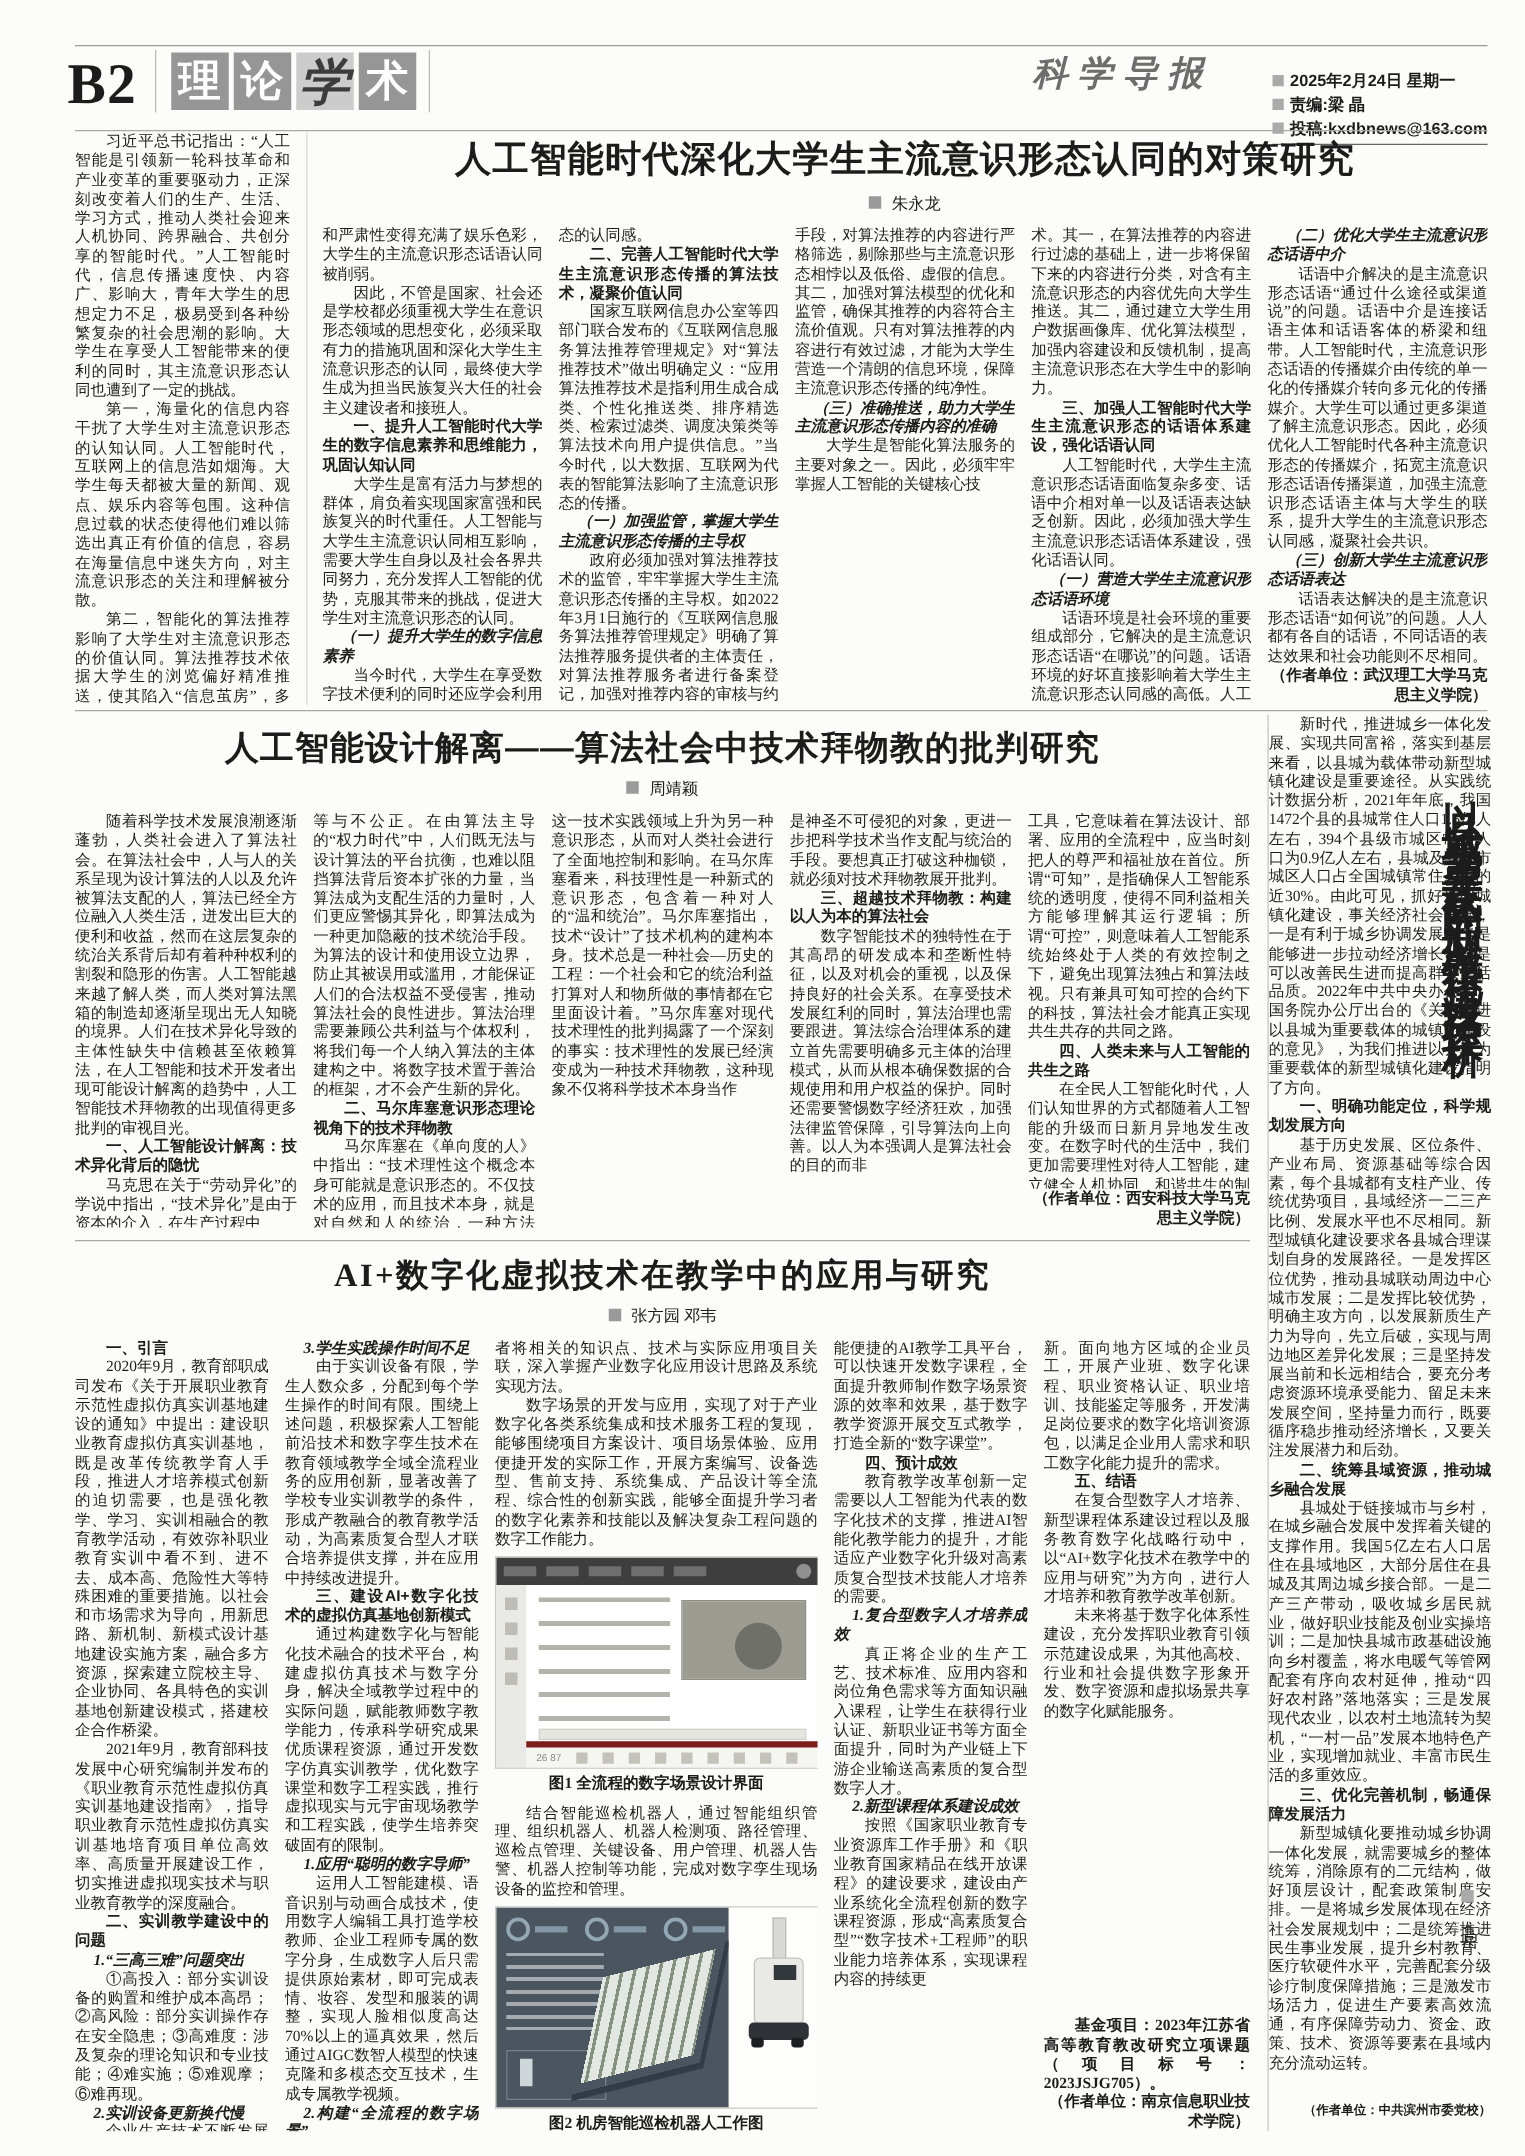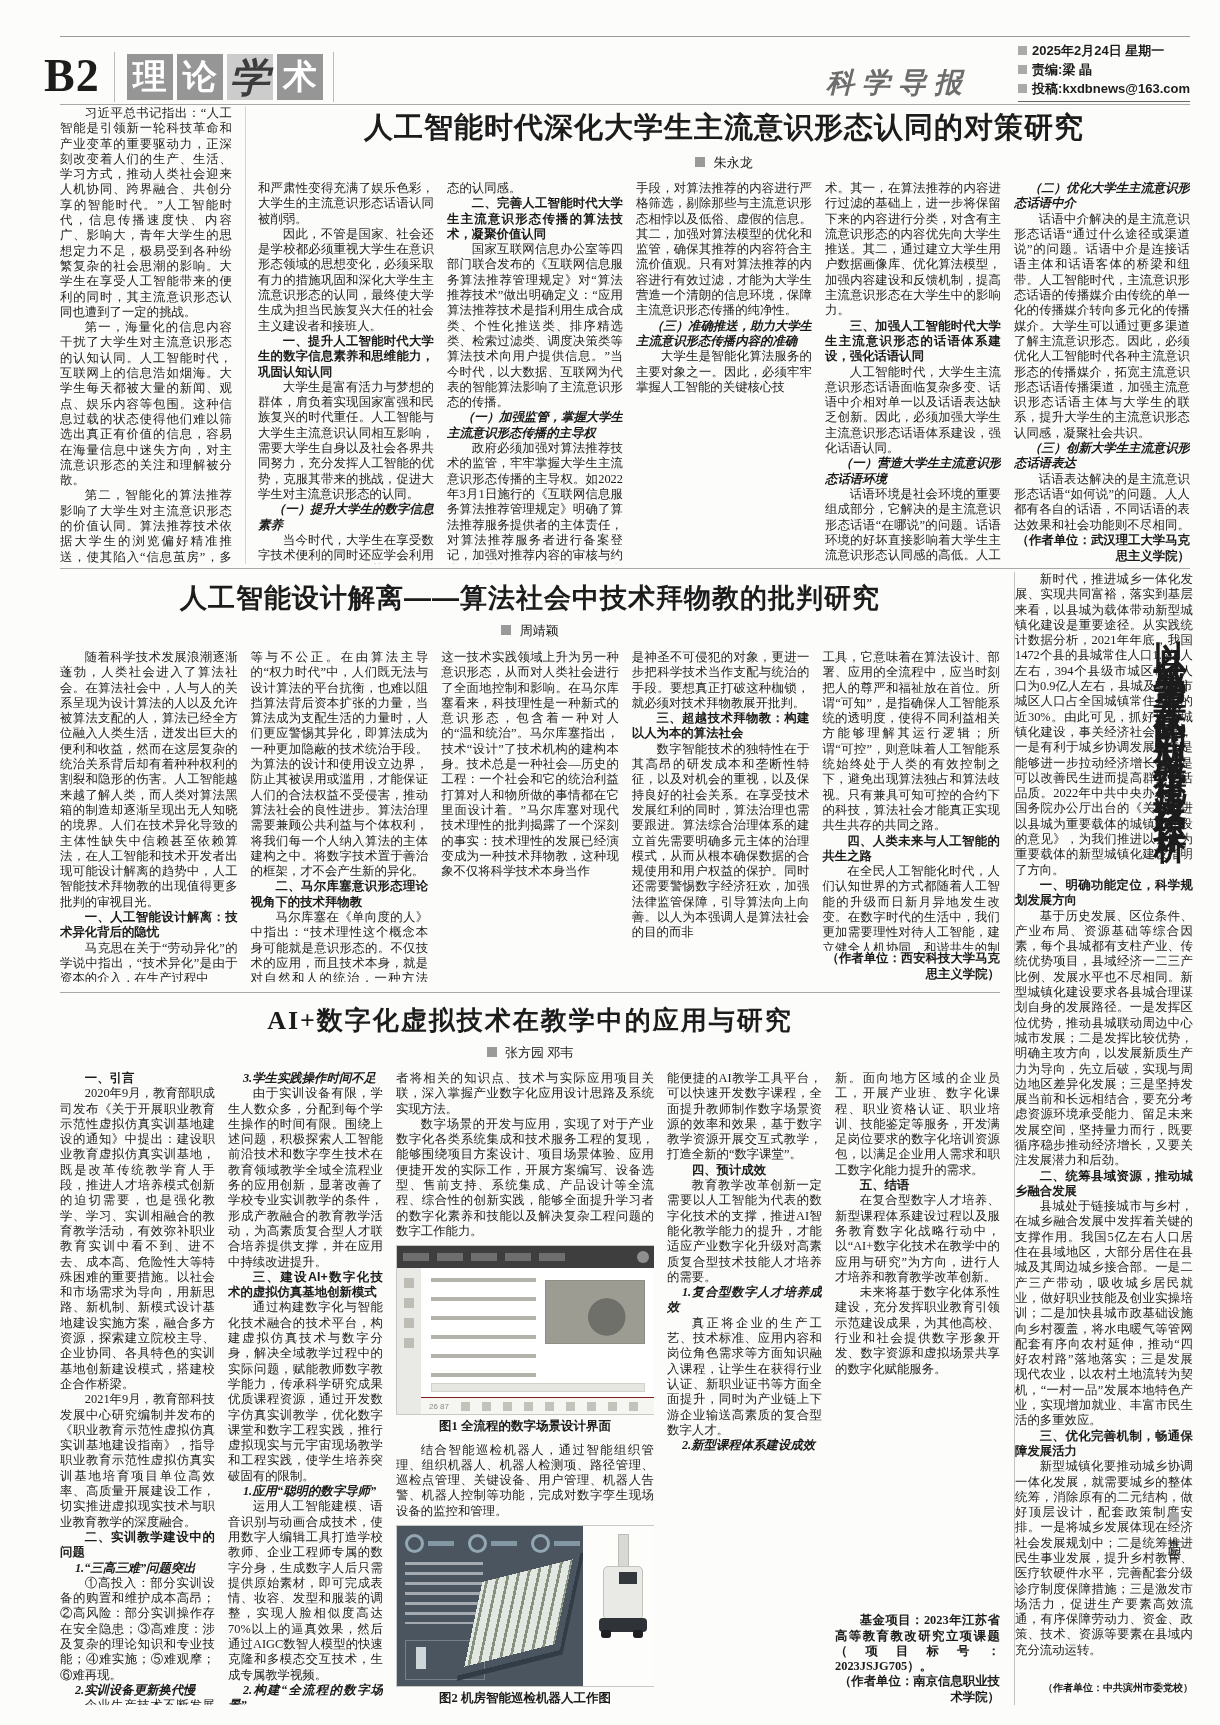--- a/index.html
+++ b/index.html
@@ -2,21 +2,21 @@
 <html><head>
 <meta charset="utf-8">
 <style>
   html,body{margin:0;padding:0;background:#e8e8e4;}
   .page{position:relative;width:1220px;height:1725px;margin:0 auto;background:#fcfcfa;color:#1c1c1c;
         font-family:"Liberation Serif","DejaVu Serif",serif;overflow:hidden;}
   .sans{font-family:"Liberation Sans","DejaVu Sans",sans-serif;margin-top:15px;}
 
   
   .topline{position:absolute;left:60px;right:30px;top:36px;border-top:1px solid #9a9a9a;}
-  .masthead{position:absolute;left:44px;right:30px;top:40px;height:62px;display:flex;align-items:flex-end;}
+  .masthead{position:absolute;left:54px;right:30px;top:40px;height:62px;display:flex;align-items:flex-start;}
   .pageno{font-size:46px;font-weight:700;font-family:"Liberation Serif",serif;letter-spacing:1px;}
   .secboxes{display:flex;align-items:center;margin-left:14px;padding-left:12px;border-left:1px solid #bbb;}
   .secbox{width:46px;height:46px;margin-right:4px;background:#969696;color:#fff;display:flex;align-items:center;justify-content:center;
           font-size:34px;font-weight:700;font-family:"Liberation Sans","DejaVu Sans",sans-serif;}
   .secbox.light{background:#cccccc;color:#3c3c3c;font-family:"DejaVu Serif",serif;font-style:italic;font-size:40px;}
   .secend{height:50px;border-right:1px solid #bbb;margin-left:6px;}
   .mast-spacer{flex:1;}
   .paperlogo{font-size:28px;font-weight:700;font-style:italic;color:#6d6d6d;letter-spacing:8px;
              font-family:"DejaVu Serif",serif;margin-right:48px;}
   .mastinfo{font-size:13px;line-height:19px;border-bottom:1px solid #666;padding-bottom:3px;font-weight:700;}
@@ -70,21 +70,21 @@
   .f1top .mi{width:26px;height:8px;background:#6e6e6e;}
   .f1top .av{width:12px;height:12px;border-radius:50%;background:#8f8f8f;margin-left:auto;}
   .f1side{position:absolute;left:0;top:22px;bottom:0;width:24px;background:#e9e9e5;border-right:1px solid #dcdcd6;}
   .f1side i{display:block;width:10px;height:10px;background:#bdbdb6;margin:10px auto 0 auto;}
   .f1main{position:absolute;left:24px;right:0;top:22px;bottom:0;background:#fff;}
   .f1lines{position:absolute;left:10px;top:10px;width:45%;bottom:32px;
            background:repeating-linear-gradient(to bottom,#b3b3ab 0 4px,transparent 4px 19px);}
   .f1photo{position:absolute;right:10px;top:12px;width:42%;height:62px;
            background:radial-gradient(circle at 62% 58%,#70706a 0 26%,#9c9c93 27% 100%);border:1px solid #8e8e86;}
   .f1note{position:absolute;left:10px;right:10px;bottom:22px;height:7px;background:#e6e6e0;border:1px solid #d2d2ca;}
-  .f1bar{position:absolute;left:0;right:0;bottom:0;height:16px;background:#f5f5f2;border-top:1px solid #7f1d1d;
+  .f1bar{position:absolute;left:0;right:0;bottom:0;height:16px;background:#f5f5f2;border-top:5px solid #7f1d1d;
          display:flex;align-items:center;gap:12px;padding:0 8px;}
   .f1bar .pg{font-size:8px;color:#8a8a84;font-family:"Liberation Sans",sans-serif;}
   .f1bar i{width:9px;height:9px;background:#c3c3bb;display:inline-block;}
   
   .f2{height:160px;display:flex;}
   .f2dash{position:relative;width:72%;background:#4a5560;}
   .f2gauges{display:flex;gap:14px;padding:8px 8px 0 8px;}
   .f2gauges .g{display:flex;align-items:center;gap:4px;}
   .f2gauges .ring{width:13px;height:13px;border-radius:50%;border:3px solid #94a7b4;}
   .f2gauges .gb{width:26px;height:5px;background:#8296a4;}
@@ -366,20 +366,21 @@
           </div>
 
           <div class="col a3c">
               <div class="colflow">
                 <p class="b-pc">能便捷的AI教学工具平台，可以快速开发数字课程，全面提升教师制作数字场景资源的效率和效果，基于数字教学资源开展交互式教学，打造全新的“数字课堂”。</p>
                 <h4 class="b-h">四、预计成效</h4>
                 <p class="b-p">教育教学改革创新一定需要以人工智能为代表的数字化技术的支撑，推进AI智能化教学能力的提升，才能适应产业数字化升级对高素质复合型技术技能人才培养的需要。</p>
                 <p class="b-k2">1.复合型数字人才培养成效</p>
                 <p class="b-p">真正将企业的生产工艺、技术标准、应用内容和岗位角色需求等方面知识融入课程，让学生在获得行业认证、新职业证书等方面全面提升，同时为产业链上下游企业输送高素质的复合型数字人才。</p>
                 <p class="b-k2">2.新型课程体系建设成效</p>
+                <p class="b-p">按照《国家职业教育专业资源库工作手册》和《职业教育国家精品在线开放课程》的建设要求，建设由产业系统化全流程创新的数字课程资源，形成“高素质复合型”“数字技术+工程师”的职业能力培养体系，实现课程内容的持续更</p>
               </div>
             </div>
           <div class="col a3c" style="flex:1;">
               <div class="colflow">
                 <p class="b-pc">新。面向地方区域的企业员工，开展产业班、数字化课程、职业资格认证、职业培训、技能鉴定等服务，开发满足岗位要求的数字化培训资源包，以满足企业用人需求和职工数字化能力提升的需求。</p>
                 <h4 class="b-h">五、结语</h4>
                 <p class="b-p">在复合型数字人才培养、新型课程体系建设过程以及服务教育数字化战略行动中，以“AI+数字化技术在教学中的应用与研究”为方向，进行人才培养和教育教学改革创新。</p>
                 <p class="b-p">未来将基于数字化体系性建设，充分发挥职业教育引领示范建设成果，为其他高校、行业和社会提供数字形象开发、数字资源和虚拟场景共享的数字化赋能服务。</p>
               </div>
               <div>

